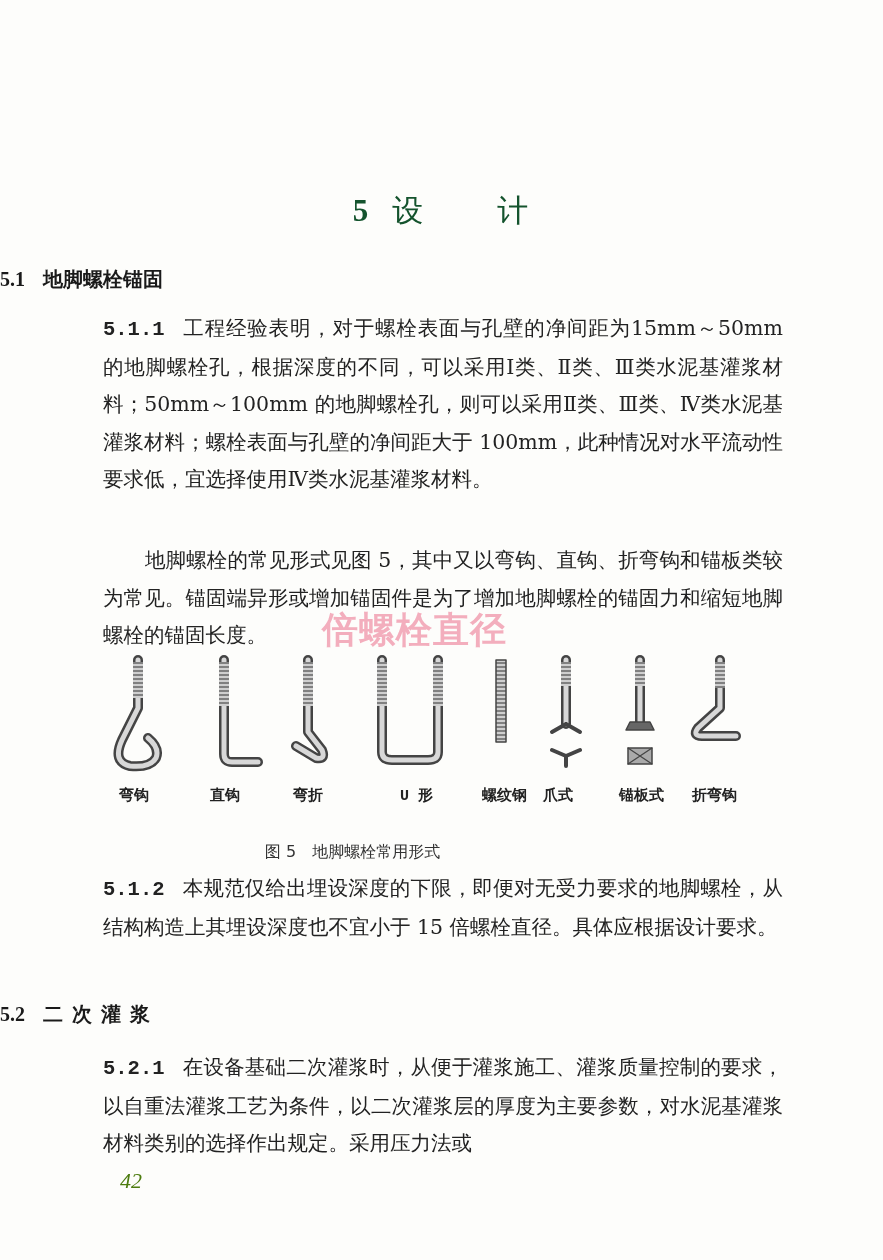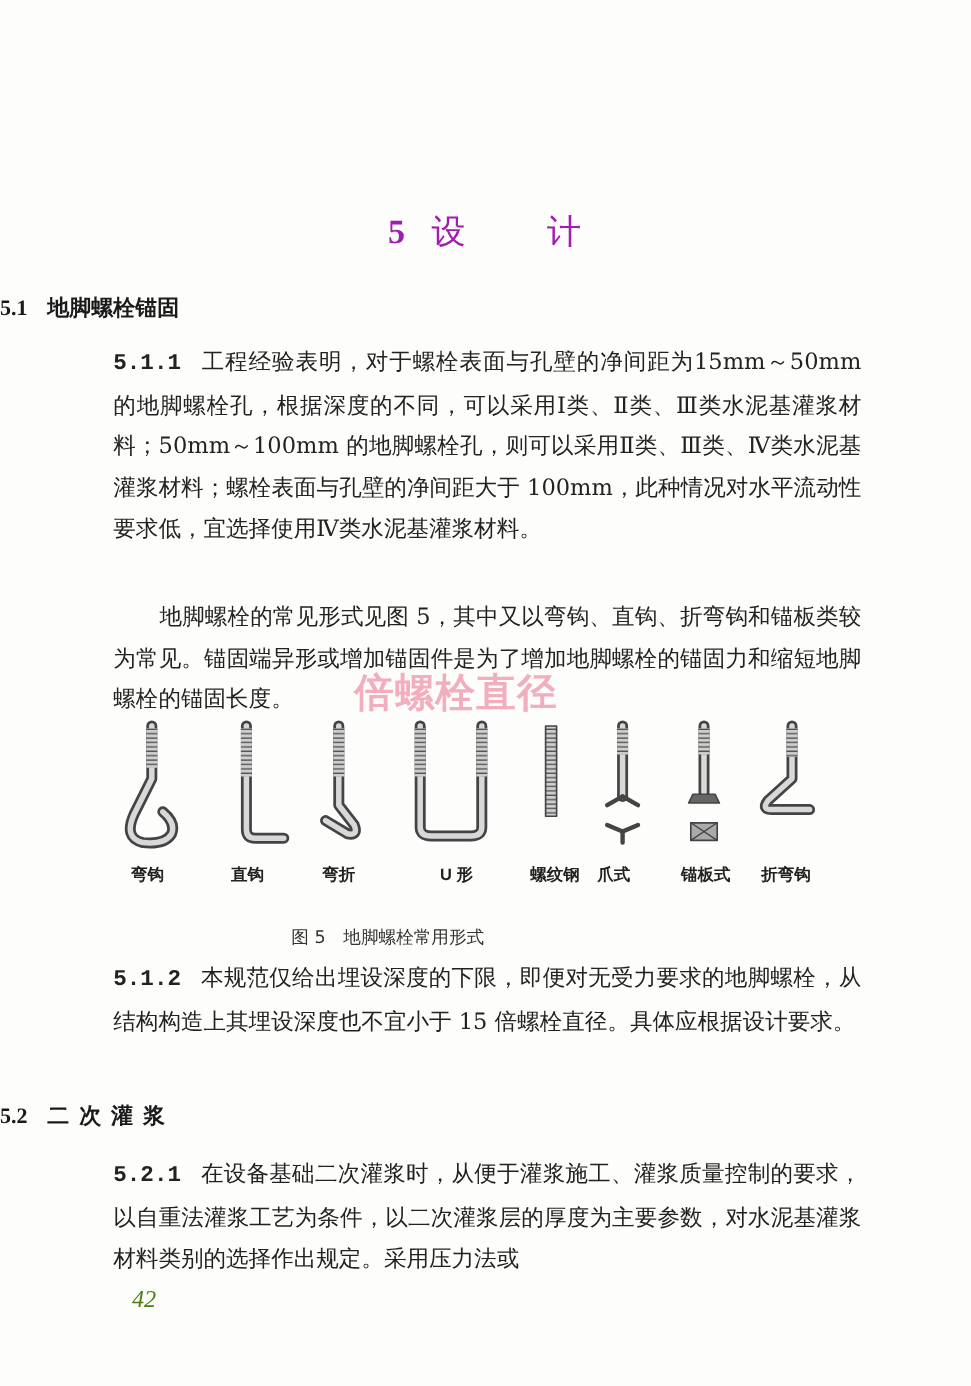--- a/index.html
+++ b/index.html
@@ -4,21 +4,21 @@
   <style>
     html, body { margin: 0; padding: 0; }
     body {
       width: 883px; height: 1260px; position: relative; overflow: hidden;
       background: #fdfdfb;
       font-family: "DejaVu Serif", "Liberation Serif", serif;
       color: #222;
     }
     .chapter-title {
       position: absolute; top: 190px; left: 0; width: 883px; text-align: center;
-      font-size: 31px; letter-spacing: 2px; color: #a21caf;
+      font-size: 31px; letter-spacing: 2px; color: #14532d;
     }
     .chapter-title .num { font-weight: bold; font-family: "Liberation Serif", serif; margin-right: 22px; }
     .chapter-title .w1 { margin-right: 72px; }
     .section-title {
       position: absolute; left: 0; width: 883px; text-align: left;
       font-size: 20px; font-weight: bold; color: #1a1a1a;
       font-family: "DejaVu Sans", sans-serif;
     }
     .section-title .sn { font-family: "Liberation Serif", serif; margin-right: 18px; }
     .sec1 { top: 266px; }
@@ -38,21 +38,21 @@
     .watermark {
       position: absolute; top: 606px; left: 322px;
       font-size: 36px; font-weight: bold; color: #f2a1b3; opacity: 0.85;
       font-family: "DejaVu Sans", sans-serif; letter-spacing: 1px;
     }
     .figure { position: absolute; top: 650px; left: 100px; width: 680px; height: 140px; }
     .figure svg { position: absolute; top: 0; left: 0; }
     .fig-labels { position: absolute; top: 786px; left: 0; width: 883px; height: 24px; }
     .fig-label {
       position: absolute; font-size: 15px; font-weight: bold;
-      font-family: Liberation Sans, sans-serif; color: #222;
+      font-family: Liberation Mono, monospace; color: #222;
     }
     .caption {
       position: absolute; top: 842px; left: 0; width: 705px; text-align: center;
       font-size: 16px; font-family: "DejaVu Sans", sans-serif; color: #333;
     }
     .caption .fn { margin-right: 16px; }
     .page-number {
       position: absolute; top: 1168px; left: 120px; font-size: 22px; font-style: italic;
       font-family: "Liberation Serif", serif; color: #4d7c0f;
     }

